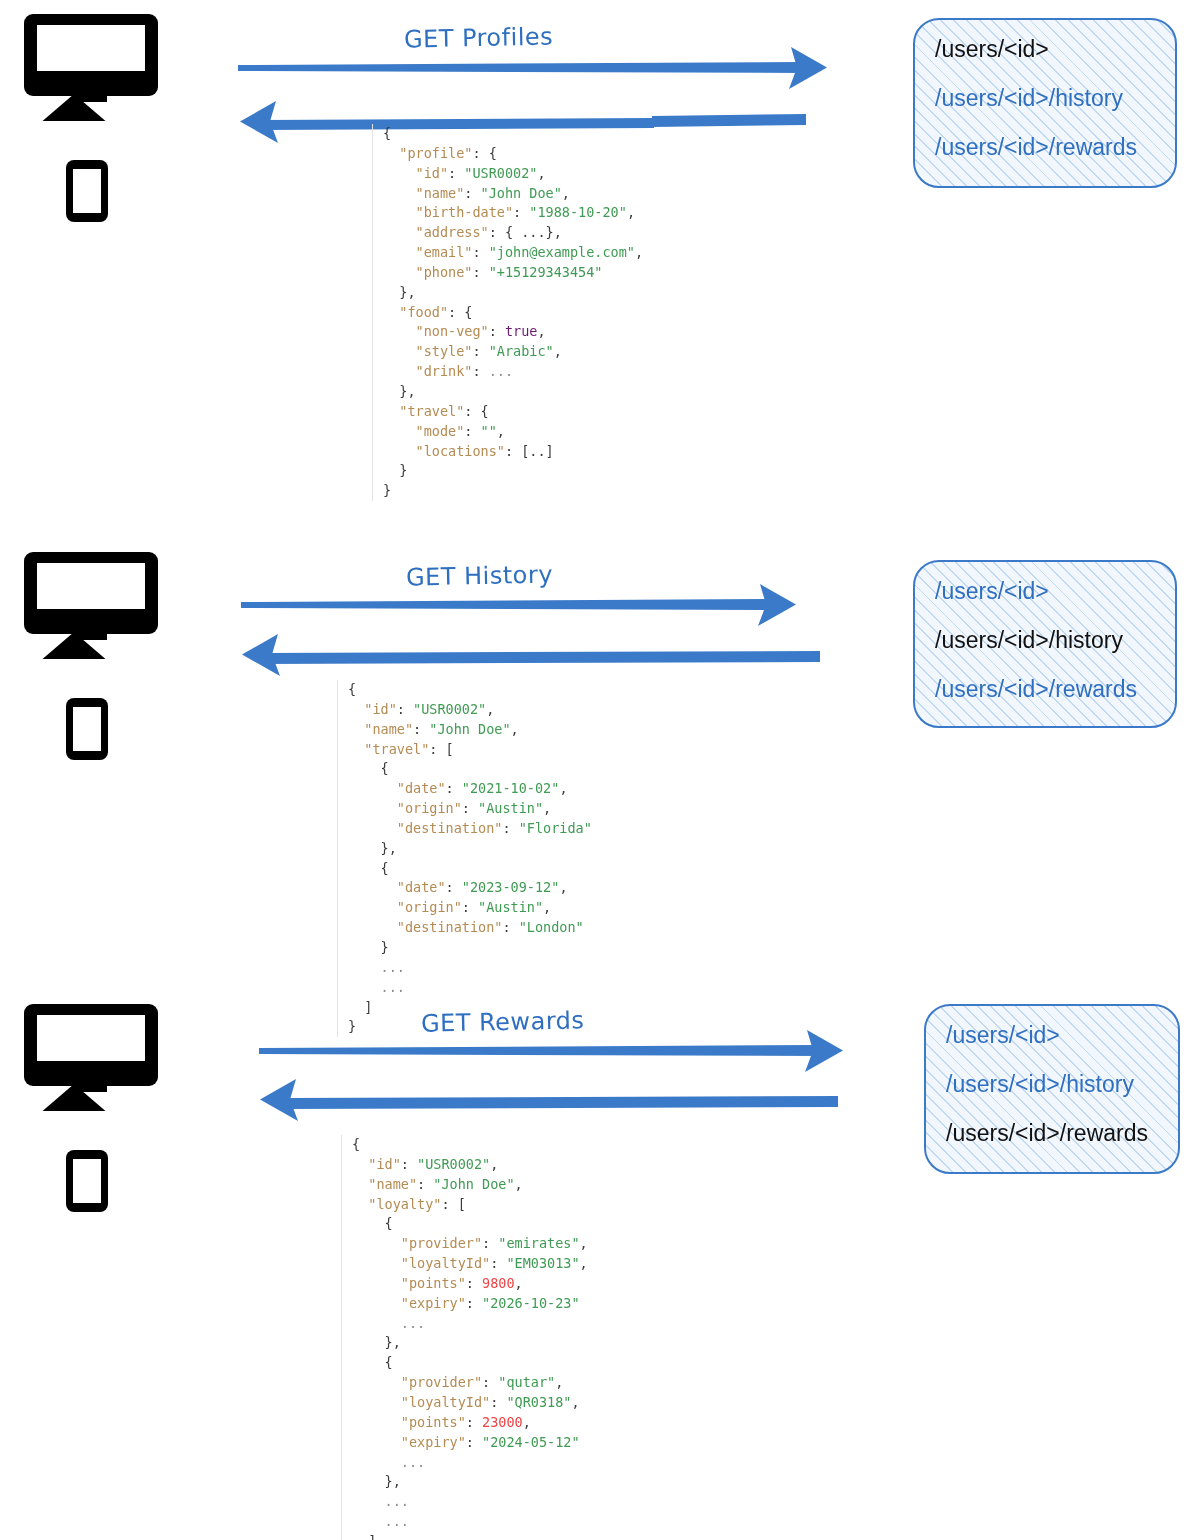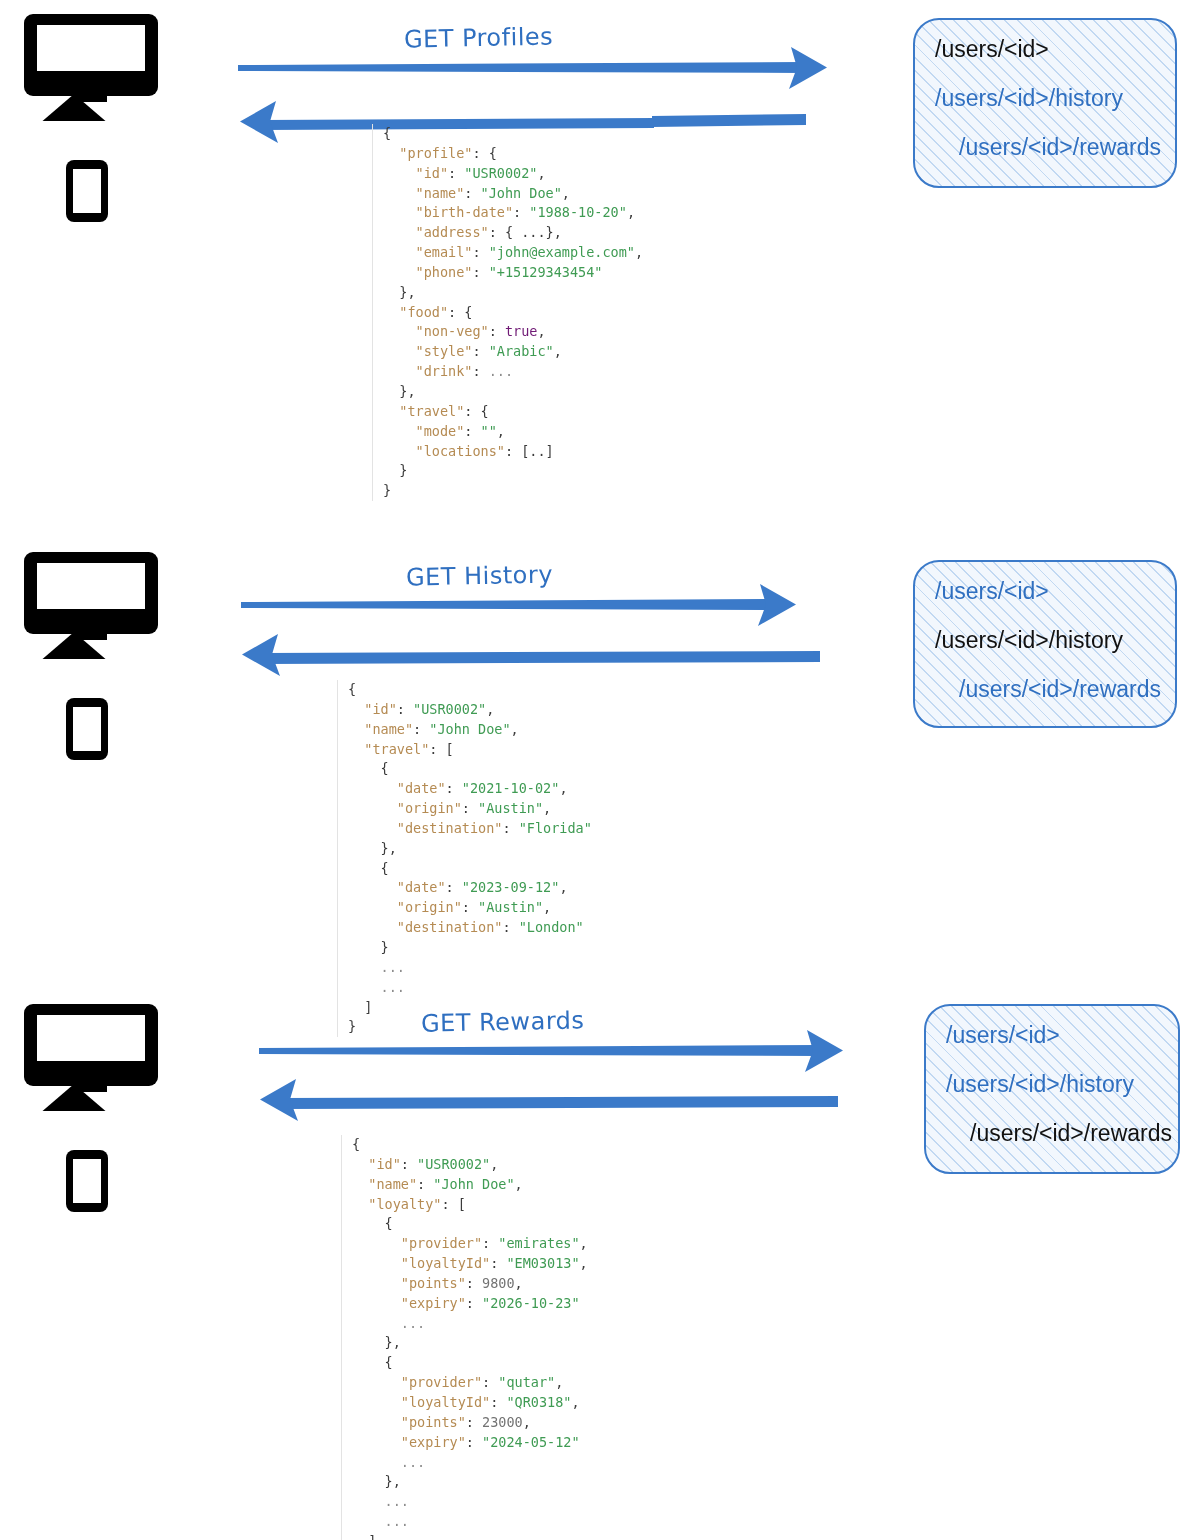--- a/index.html
+++ b/index.html
@@ -70,38 +70,38 @@
     padding:18px 20px 14px 20px;
   }
   .endpoint{
     font-family:"Liberation Sans", sans-serif;
     font-size:23px;
     color:#2f6fc0;
     line-height:1.0;
     margin-bottom:26px;
     white-space:nowrap;
   }
-  .endpoint:last-child{margin-bottom:0;margin-left:24px;}
+  .endpoint:last-child{margin-bottom:0;}
   .endpoint.active{color:#111111;}
 
   
   .code{
     position:absolute;
     border-left:1.5px solid #e3e3e3;
     padding-left:10px;
     font-family:"DejaVu Sans Mono", monospace;
     font-size:13.5px;
     line-height:1.47;
     color:#3b3b3b;
     white-space:pre;
   }
   .code .k{color:#b58b53;}
   .code .s{color:#3f9b53;}
   .code .b{color:#701a75;}
-  .code .n{color:#737373;}
+  .code .n{color:#ef4444;}
   .code .p{color:#3b3b3b;}
   .code .e{color:#8d8d8d;}
 </style>
 </head>
 <body>
 
 <div class="section" id="sec-0">
 
   <div class="devices">
     <div class="monitor">

